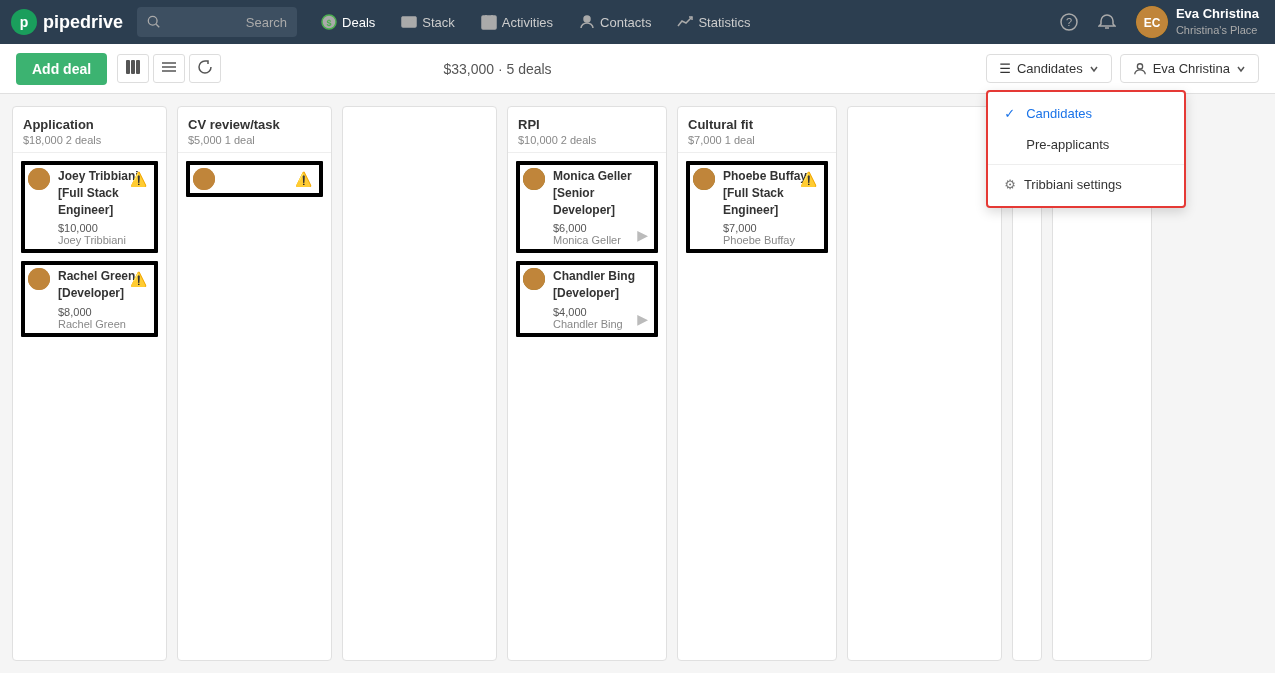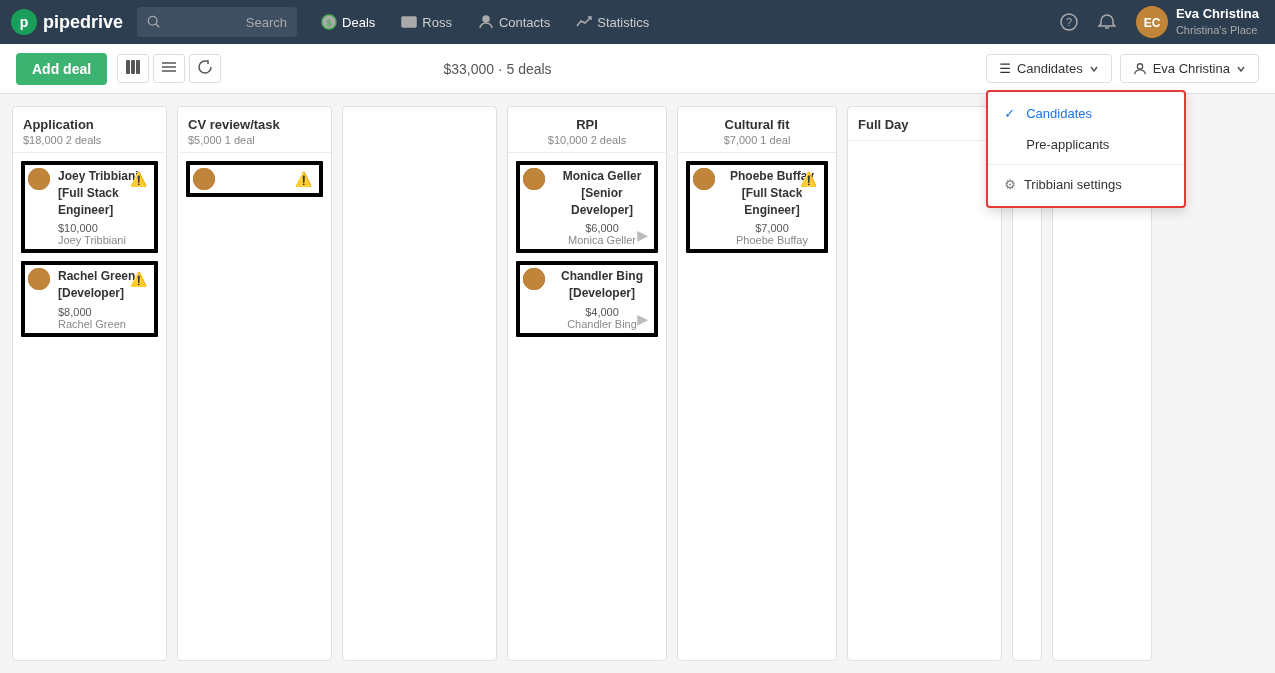--- a/index.html
+++ b/index.html
@@ -102,21 +102,21 @@
       height: calc(673px - 44px - 50px);
       padding: 12px; gap: 10px; background: #f5f5f5;
     }
 
     .column {
       background: #fff; border-radius: 4px;
       min-width: 155px; max-width: 155px;
       display: flex; flex-direction: column;
       border: 1px solid #e0e0e0;
     }
-    .column.wide { min-width: 160px; max-width: 160px; text-align: center; }
+    .column.wide { min-width: 160px; max-width: 160px; }
 
     .col-header {
       padding: 10px 10px 6px; border-bottom: 1px solid #eee;
     }
     .col-title { font-size: 13px; font-weight: 600; color: #333; margin-bottom: 2px; }
     .col-meta { font-size: 11px; color: #888; }
 
     .col-cards { padding: 8px; display: flex; flex-direction: column; gap: 8px; overflow-y: auto; }
 
     .card {
@@ -159,21 +159,30 @@
         <circle cx="8" cy="8" r="7" stroke="#4CAF50" stroke-width="1.5"></circle>
         <text x="8" y="12" text-anchor="middle" fill="#4CAF50" font-size="9" font-weight="bold">$</text>
       </svg>
       <span>Deals</span>
     </div>
     <div class="nav-item">
       <svg viewBox="0 0 16 16" fill="none">
         <rect x="1" y="3" width="14" height="10" rx="1" stroke="#aaa" stroke-width="1.5"></rect>
         <polyline points="1,3 8,9 15,3" stroke="#aaa" stroke-width="1.5" fill="none"></polyline>
       </svg>
-      <span>Ross</span>
+      <span>Stack</span>
+    </div>
+    <div class="nav-item">
+      <svg viewBox="0 0 16 16" fill="none">
+        <rect x="1" y="2" width="14" height="13" rx="1" stroke="#aaa" stroke-width="1.5"></rect>
+        <line x1="5" y1="1" x2="5" y2="4" stroke="#aaa" stroke-width="1.5"></line>
+        <line x1="11" y1="1" x2="11" y2="4" stroke="#aaa" stroke-width="1.5"></line>
+        <line x1="1" y1="7" x2="15" y2="7" stroke="#aaa" stroke-width="1.5"></line>
+      </svg>
+      <span>Activities</span>
     </div>
     <div class="nav-item">
       <svg viewBox="0 0 16 16" fill="none">
         <circle cx="8" cy="5" r="3" stroke="#aaa" stroke-width="1.5"></circle>
         <path d="M2 14c0-3 3-5 6-5s6 2 6 5" stroke="#aaa" stroke-width="1.5" fill="none"></path>
       </svg>
       <span>Contacts</span>
     </div>
     <div class="nav-item">
       <svg viewBox="0 0 16 16" fill="none">
@@ -409,24 +418,20 @@
             <div class="card-amount">$7,000</div>
             <div class="card-person">Phoebe Buffay</div>
           </div>
         </div>
         <span class="card-warn">⚠️</span>
       </div>
     </div>
   </div>
 
   <div class="column">
-    <div class="col-header">
-      <div class="col-title">Full Day</div>
-      <div class="col-meta"></div>
-    </div>
     <div class="col-cards"></div>
   </div>
 
   <div class="column" style="min-width:30px;max-width:30px;overflow:hidden;background:#fff;border:1px solid #e0e0e0;border-radius:4px;">
     <div class="col-header" style="padding:10px 4px;">
       <div class="col-title" style="font-size:13px;font-weight:600;color:#333;">C</div>
     </div>
   </div>
 
   <div class="column" style="min-width:100px;max-width:100px;">

